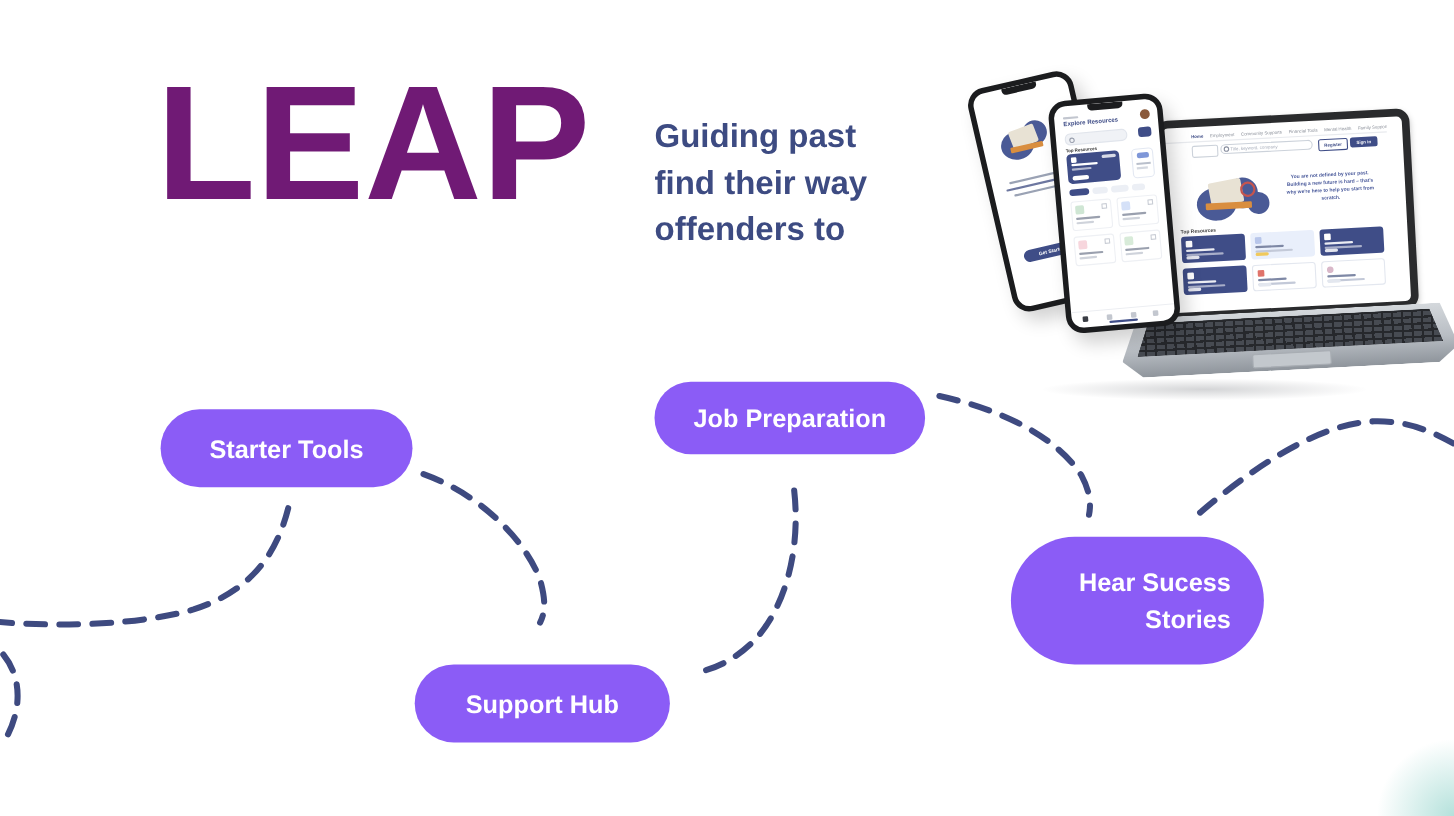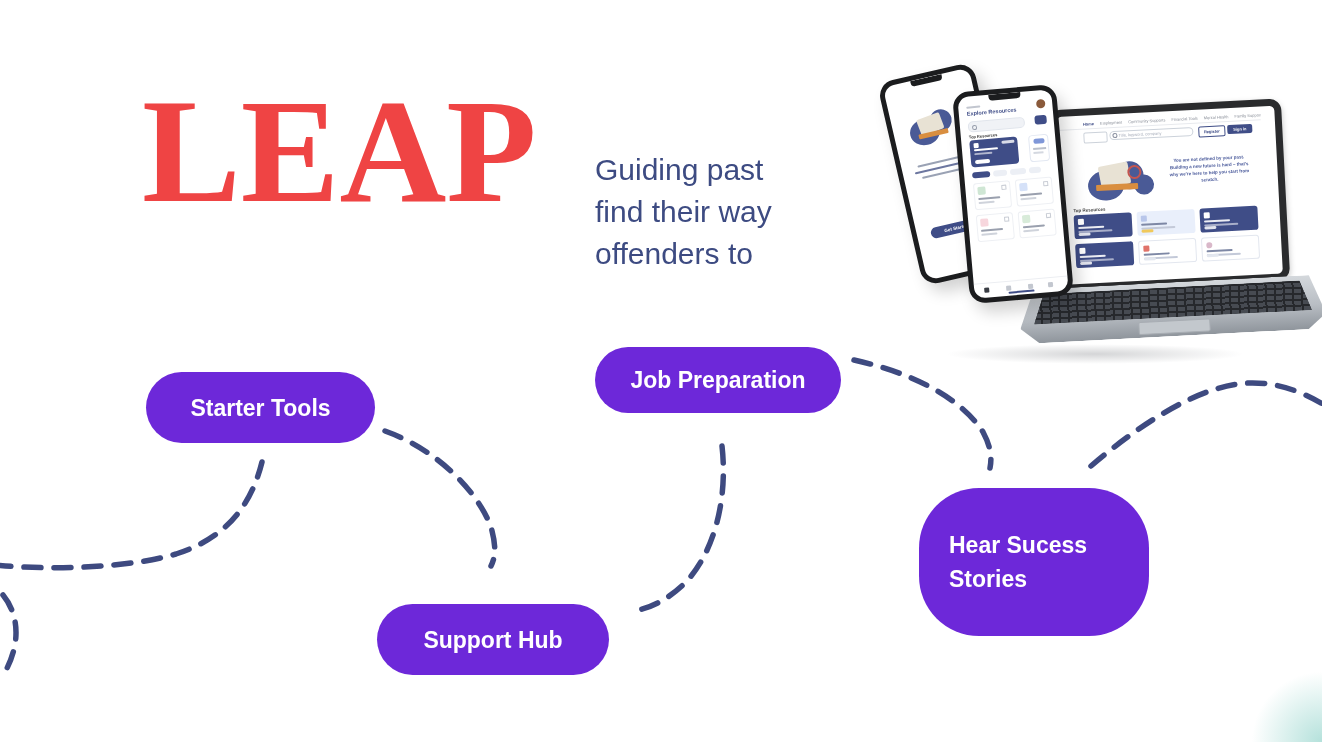--- a/index.html
+++ b/index.html
@@ -2,42 +2,42 @@
 <html><head>
 <meta charset="utf-8">
 <style>
   html,body{margin:0;padding:0;}
   body{
     width:1322px;height:742px;position:relative;overflow:hidden;
     background:#ffffff;font-family:"Liberation Sans",sans-serif;
   }
   
   .brand-title{
-    position:absolute;left:142px;top:76px;
+    position:absolute;left:142px;top:56px;
     font-size:148px;font-weight:bold;letter-spacing:0px;
-    color:#ef4444;line-height:150px;font-family:Liberation Serif, serif;
+    color:#701a75;line-height:150px;
   }
   .tagline{
     position:absolute;left:595px;top:104px;
-    font-size:30px;font-weight:normal;color:#3D4B82;line-height:42px;margin-top:45px;
+    font-size:30px;font-weight:bold;color:#3D4B82;line-height:42px;
   }
   
   .path-svg{position:absolute;left:0;top:0;z-index:1;}
   .dash{fill:none;stroke:#3E4A80;stroke-width:5.5;stroke-linecap:round;stroke-dasharray:17 13;}
   
   .pill{
-    position:absolute;z-index:2;background:#6d28d9;color:#fff;
+    position:absolute;z-index:2;background:#8b5cf6;color:#fff;
     border-radius:60px;display:flex;align-items:center;justify-content:center;
-    font-weight:bold;font-size:23px;text-align:left;line-height:34px;
+    font-weight:bold;font-size:23px;text-align:right;line-height:34px;
     cursor:pointer;border:none;
   }
   .pill-starter{left:146px;top:372px;width:229px;height:71px;}
   .pill-job{left:595px;top:347px;width:246px;height:66px;}
   .pill-resource{left:377px;top:604px;width:232px;height:71px;}
-  .pill-success{left:919px;top:488px;width:230px;height:148px;padding:0 30px;box-sizing:border-box;}
+  .pill-success{left:919px;top:488px;width:230px;height:116px;padding:0 30px;box-sizing:border-box;}
   
   .mockup{position:absolute;left:885px;top:58px;width:430px;height:305px;z-index:3;}
   .laptop{position:absolute;left:150px;top:38px;width:280px;height:250px;transform:rotate(-3deg);}
   .laptop-hinge{position:absolute;left:26px;top:178px;width:208px;height:12px;background:#1f2022;border-radius:3px;}
   .laptop-screen{
     position:absolute;left:20px;top:8px;width:218px;height:168px;
     border:7px solid #2a2b2d;border-radius:12px;background:#fff;
     box-shadow:0 3px 6px rgba(0,0,0,.25);
   }
   .screen-inner{position:relative;width:204px;height:154px;overflow:hidden;}

